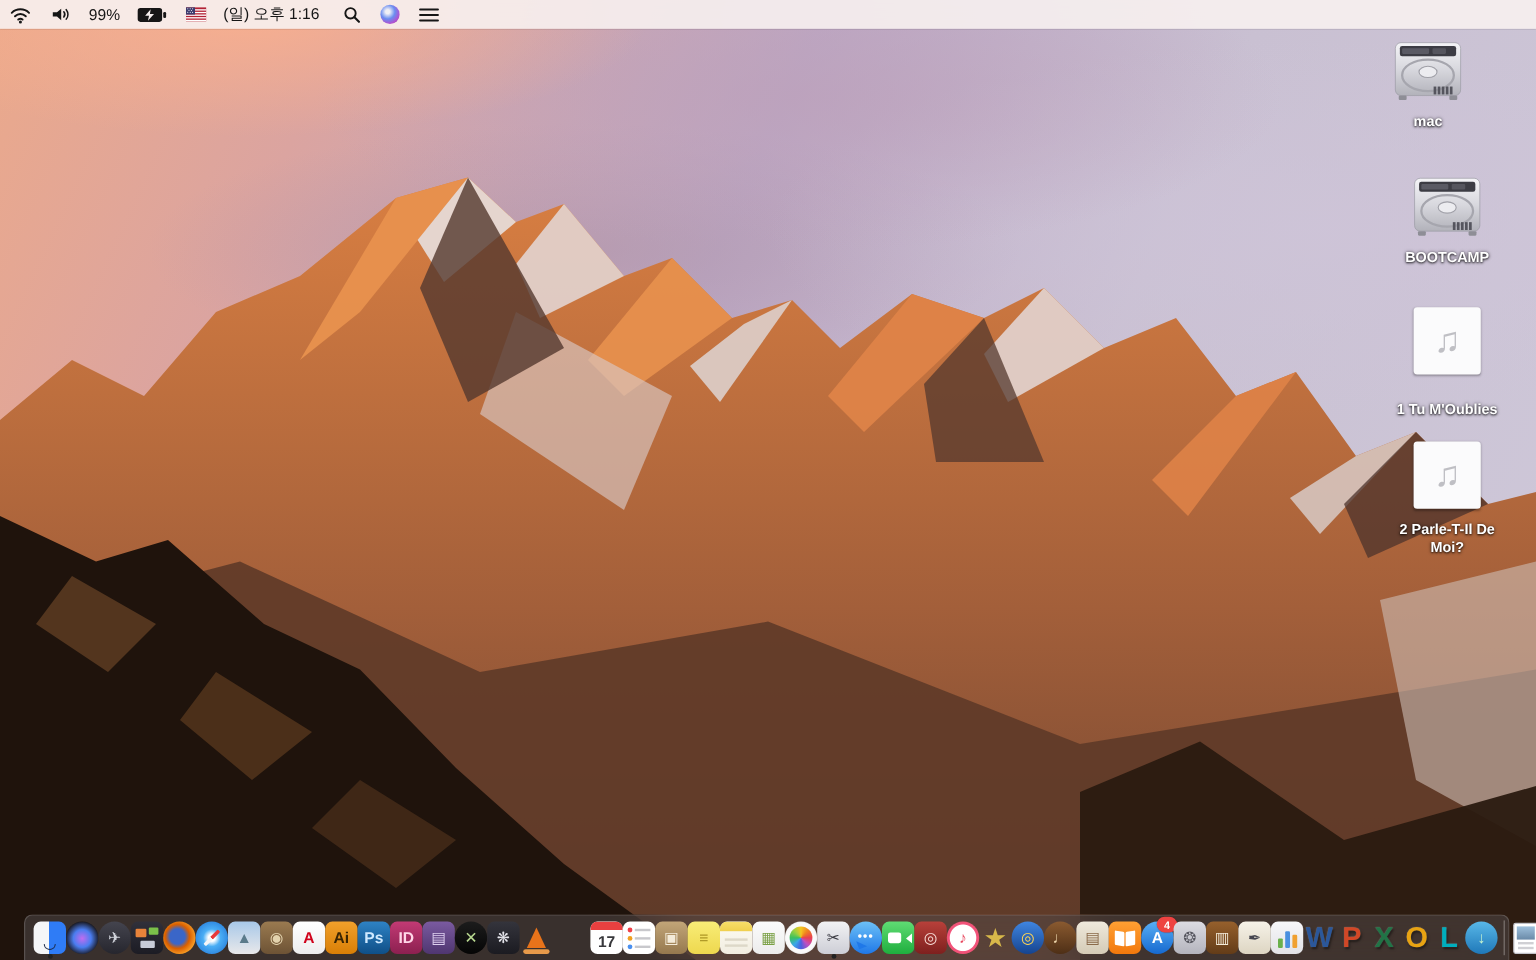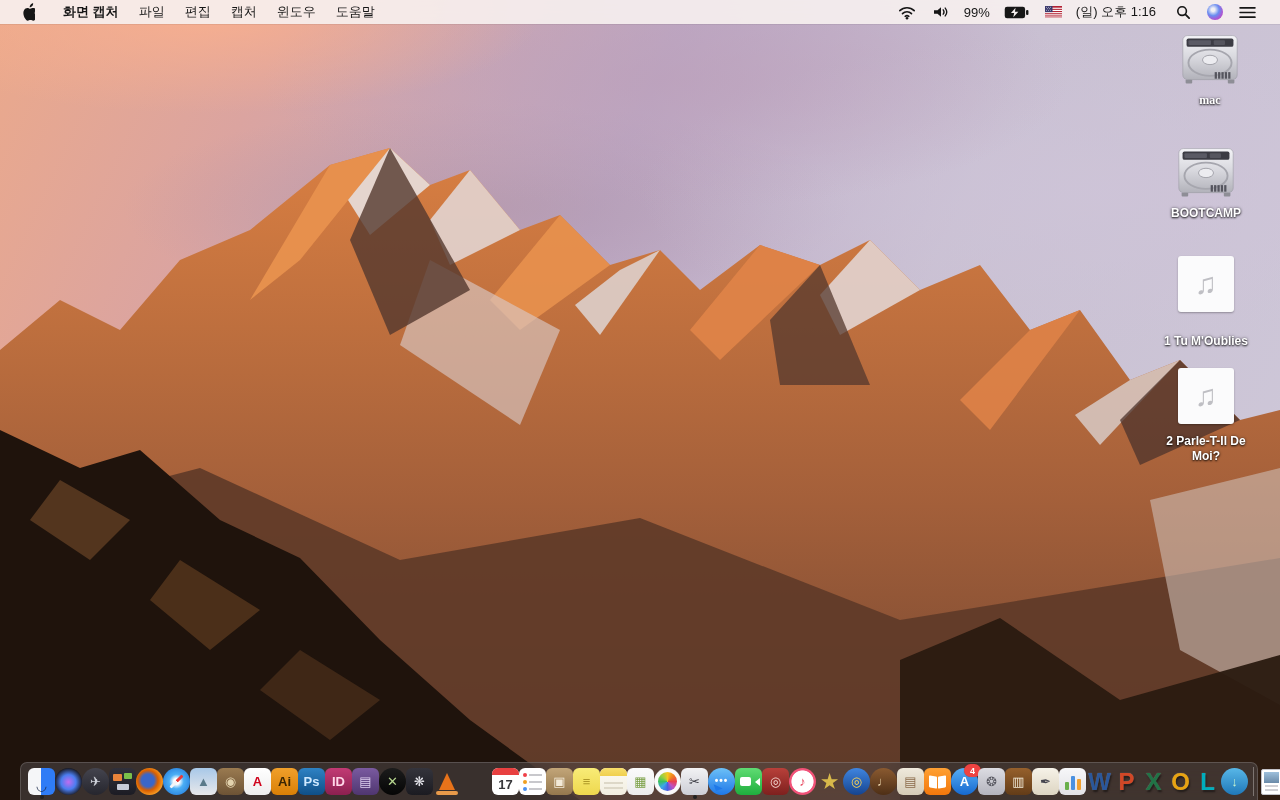--- a/index.html
+++ b/index.html
@@ -163,34 +163,20 @@
       <polygon points="1150,500 1280,468 1280,705 1180,650" fill="#cdbcb4" opacity="0.6"></polygon>
       <polygon points="900,660 1000,618 1120,700 1280,655 1280,800 900,800" fill="#2a1a10" opacity="0.95"></polygon>
       <polygon points="0,430 80,468 140,450 220,520 300,558 380,640 470,720 580,800 0,800" fill="#1f130c"></polygon>
       <polygon points="60,480 130,520 90,560 30,520" fill="#6a4526" opacity="0.7"></polygon>
       <polygon points="180,560 260,610 210,650 150,600" fill="#5e3c20" opacity="0.7"></polygon>
       <polygon points="300,650 380,700 330,740 260,690" fill="#55361e" opacity="0.6"></polygon>
     </svg>
   </div>
 
   <div class="menubar">
-    <div class="mb-left">
-      <span class="mb-apple">
-        <svg width="15" height="18" viewBox="0 0 17 20">
-          <path fill="#161616" d="M13.9 3.3c.7-.8 1.1-2 1-3.1-1 0-2.2.7-2.9 1.5-.6.7-1.2 1.9-1 3 1.1.1 2.2-.6 2.9-1.4z"></path>
-          <path fill="#161616" d="M11.6 6.4c-.8 0-1.9-.9-3.1-.9-1.6 0-3.1 1-3.9 2.4-1.7 2.9-.4 7.2 1.2 9.5.8 1.2 1.7 2.5 3 2.4 1.2 0 1.6-.8 3.1-.8s1.8.8 3.1.8 2.1-1.2 2.9-2.3c.9-1.3 1.3-2.6 1.3-2.7 0 0-2.5-1-2.5-3.8 0-2.4 2-3.5 2-3.6-1.1-1.6-2.8-1.8-3.4-1.8-1.5-.1-2.9.8-3.7.8z"></path>
-        </svg>
-      </span>
-      <span class="mb-app">화면 캡처</span>
-      <span class="mb-item">파일</span>
-      <span class="mb-item">편집</span>
-      <span class="mb-item">캡처</span>
-      <span class="mb-item">윈도우</span>
-      <span class="mb-item">도움말</span>
-    </div>
     <div class="mb-right">
       <span class="mb-status">
         <svg width="18" height="15" viewBox="0 0 20 16">
           <g fill="none" stroke="#161616" stroke-width="1.8" stroke-linecap="round">
             <path d="M2 6 a11.5 11.5 0 0 1 16 0"></path>
             <path d="M5 9.2 a7 7 0 0 1 10 0"></path>
             <path d="M8 12.2 a3.2 3.2 0 0 1 4 0"></path>
           </g>
           <circle cx="10" cy="14.5" r="1.4" fill="#161616"></circle>
         </svg>
@@ -250,21 +236,21 @@
           <g stroke="#161616" stroke-width="1.8" stroke-linecap="round">
             <line x1="1" y1="2" x2="17" y2="2"></line>
             <line x1="1" y1="7" x2="17" y2="7"></line>
             <line x1="1" y1="12" x2="17" y2="12"></line>
           </g>
         </svg>
       </span>
     </div>
   </div>
 
-  <div class="desk-item" style="top:33px;right:10px;font-family:Liberation Serif, serif;">
+  <div class="desk-item" style="top:33px;right:30px;">
     <div class="drive-wrap">
       <svg width="60" height="52" viewBox="0 0 64 54">
         <rect x="3" y="2" width="58" height="47" rx="5" fill="url(#dg)" stroke="#9a9aa2" stroke-width="0.6"></rect>
         <rect x="7" y="5" width="50" height="9" rx="2" fill="#3c3c44"></rect>
         <rect x="9" y="7" width="24" height="5" rx="1" fill="#5a5a64"></rect>
         <rect x="36" y="7" width="12" height="5" rx="1" fill="#55555e"></rect>
         <ellipse cx="32" cy="31" rx="23" ry="14" fill="none" stroke="#a6a6ae" stroke-width="2"></ellipse>
         <ellipse cx="32" cy="28" rx="8" ry="5" fill="#ececf0" stroke="#a0a0a8"></ellipse>
         <g fill="#55555e">
           <rect x="37" y="41" width="2.4" height="7"></rect>

